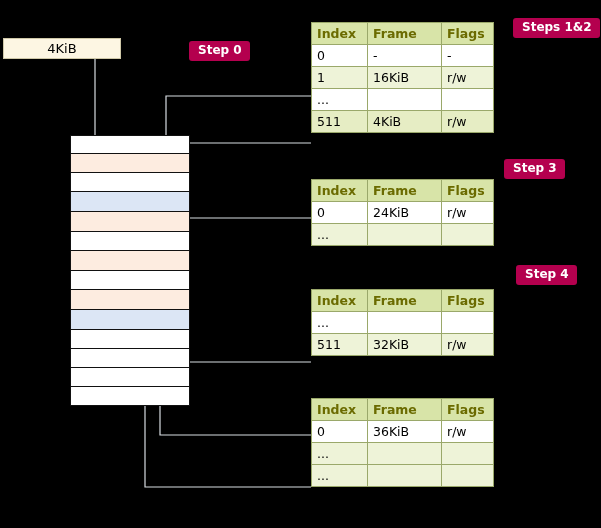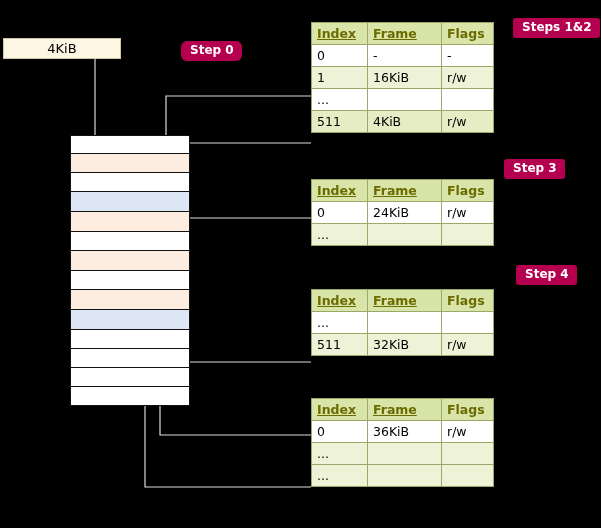--- a/index.html
+++ b/index.html
@@ -84,22 +84,22 @@
   }
   .ptable td {
     border: 1px solid #9aa86a;
     padding: 3px 5px;
     height: 21px;
     box-sizing: border-box;
     background: #ffffff;
   }
   .ptable tr.alt td { background: #eef3d8; }
   .ptable tr.hl td { background: #e6edc4; }
-  .col-index { width: 56px; text-decoration: underline; }
-  .col-frame { width: 74px; text-decoration: underline; }
+  .col-index { width: 56px; }
+  .col-frame { width: 74px; }
   .col-flags { width: 52px; margin-left: 12px; }
 </style>
 </head>
 <body>
 
 <div class="canvas">
 
   <svg class="wires" viewBox="0 0 601 528">
     <g fill="none" stroke="#d8dde2" stroke-width="1.2">
 
@@ -128,21 +128,21 @@
       <path d="M141,214 L145,208 L149,214"></path>
       <path d="M156,334 L160,328 L164,334"></path>
       <path d="M138,212 L144,208 L150,212"></path>
     </g>
   </svg>
 
   <div class="page-box" style="left:3px; top:38px; width:118px; height:21px;">
     <span>4KiB</span>
   </div>
 
-  <div class="step-label" style="left:181px; top:41px;border-radius:6px;">
+  <div class="step-label" style="left:189px; top:41px;">
     <span>Step 0</span>
   </div>
   <div class="step-label" style="left:513px; top:18px;">
     <span>Steps 1&amp;2</span>
   </div>
   <div class="step-label" style="left:504px; top:159px;">
     <span>Step 3</span>
   </div>
   <div class="step-label" style="left:516px; top:265px;">
     <span>Step 4</span>

